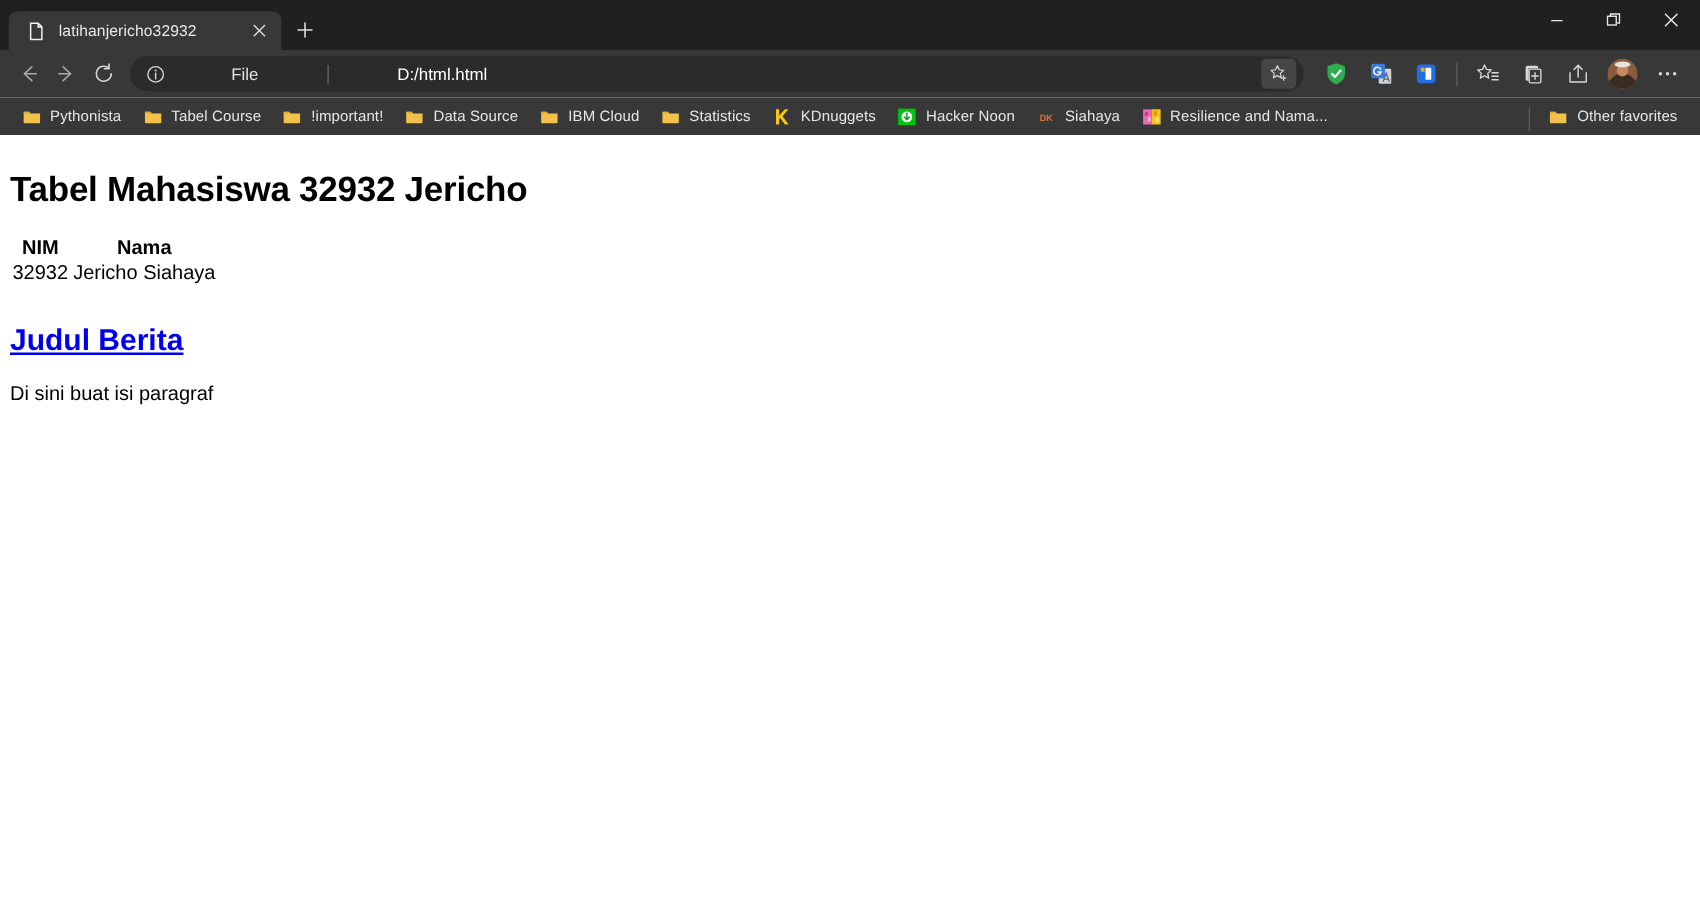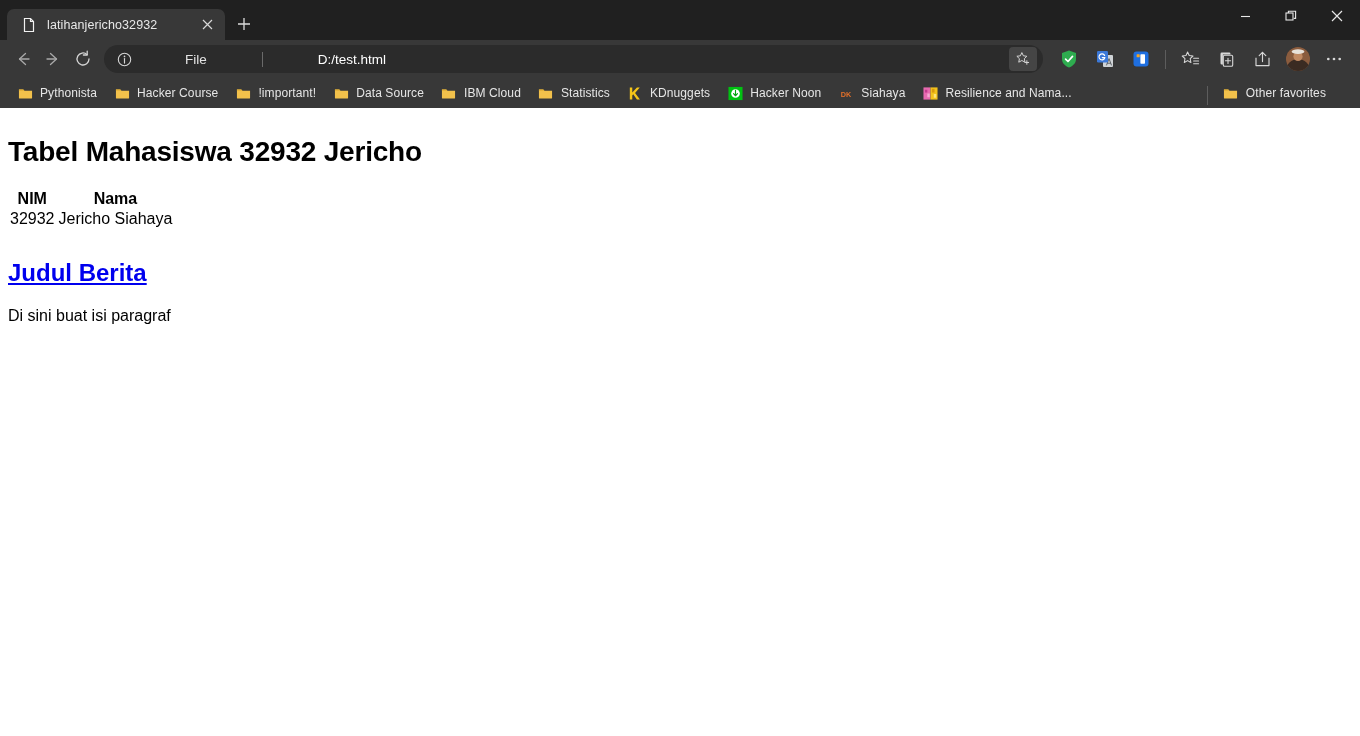--- a/index.html
+++ b/index.html
@@ -229,21 +229,21 @@
   .bm-ico {
     width: 16px;
     height: 16px;
     flex: 0 0 16px;
     display: flex;
     align-items: center;
     justify-content: center;
   }
   .bm-right {
     position: absolute;
-    right: 24px;
+    right: 8px;
     display: flex;
     align-items: flex-end;
     margin-left: 16px;
   }
   .bm-right .tb-sep { margin: 0 8px 0 0; }
 
   
   .viewport {
     flex: 1 1 auto;
     background: #ffffff;
@@ -368,21 +368,21 @@
     <div class="omnibox">
       <span class="omni-info">
         <svg width="15" height="15" viewBox="0 0 15 15">
           <circle cx="7.5" cy="7.5" r="6.2" fill="none" stroke="#d6d6d6" stroke-width="1.1"></circle>
           <circle cx="7.5" cy="4.4" r="0.85" fill="#d6d6d6"></circle>
           <path d="M7.5 6.6 V11.1" stroke="#d6d6d6" stroke-width="1.15" stroke-linecap="round"></path>
         </svg>
       </span>
       <span class="omni-scheme">File</span>
       <span class="omni-sep"></span>
-      <span class="omni-url" title="D:/test.html">D:/test.html</span>
+      <span class="omni-url" title="D:/test.html">D:/html.html</span>
       <span class="omni-star">
         <svg width="16" height="16" viewBox="0 0 17 17">
           <path d="M7.3 1.7 L8.9 5.1 L12.6 5.6 L9.9 8.2 L10.6 11.9 L7.3 10.1 L4 11.9 L4.7 8.2 L2 5.6 L5.7 5.1 Z" fill="none" stroke="#d6d6d6" stroke-width="1.05" stroke-linejoin="round"></path>
           <path d="M12.6 10.3 V14.1 M10.7 12.2 H14.5" stroke="#d6d6d6" stroke-width="1.05" stroke-linecap="round"></path>
         </svg>
       </span>
     </div>
 
     <div class="tbicon">
       <svg width="20" height="20" viewBox="0 0 20 20">
@@ -464,21 +464,21 @@
       <span class="bm-label">Pythonista</span>
     </div>
 
     <div class="bm">
       <span class="bm-ico">
         <svg width="15" height="15" viewBox="0 0 16 16">
           <path d="M1 3.6 h4.6 l1.3 1.5 H15 v7.4 a0.9 0.9 0 0 1 -0.9 0.9 H1.9 A0.9 0.9 0 0 1 1 12.5 Z" fill="#f2c14b"></path>
           <path d="M1 3.6 h4.6 l1.3 1.5 H1 Z" fill="#e0ad33"></path>
         </svg>
       </span>
-      <span class="bm-label">Hacker Course</span>
+      <span class="bm-label">Tabel Course</span>
     </div>
 
     <div class="bm">
       <span class="bm-ico">
         <svg width="15" height="15" viewBox="0 0 16 16">
           <path d="M1 3.6 h4.6 l1.3 1.5 H15 v7.4 a0.9 0.9 0 0 1 -0.9 0.9 H1.9 A0.9 0.9 0 0 1 1 12.5 Z" fill="#f2c14b"></path>
           <path d="M1 3.6 h4.6 l1.3 1.5 H1 Z" fill="#e0ad33"></path>
         </svg>
       </span>
       <span class="bm-label">!important!</span>

